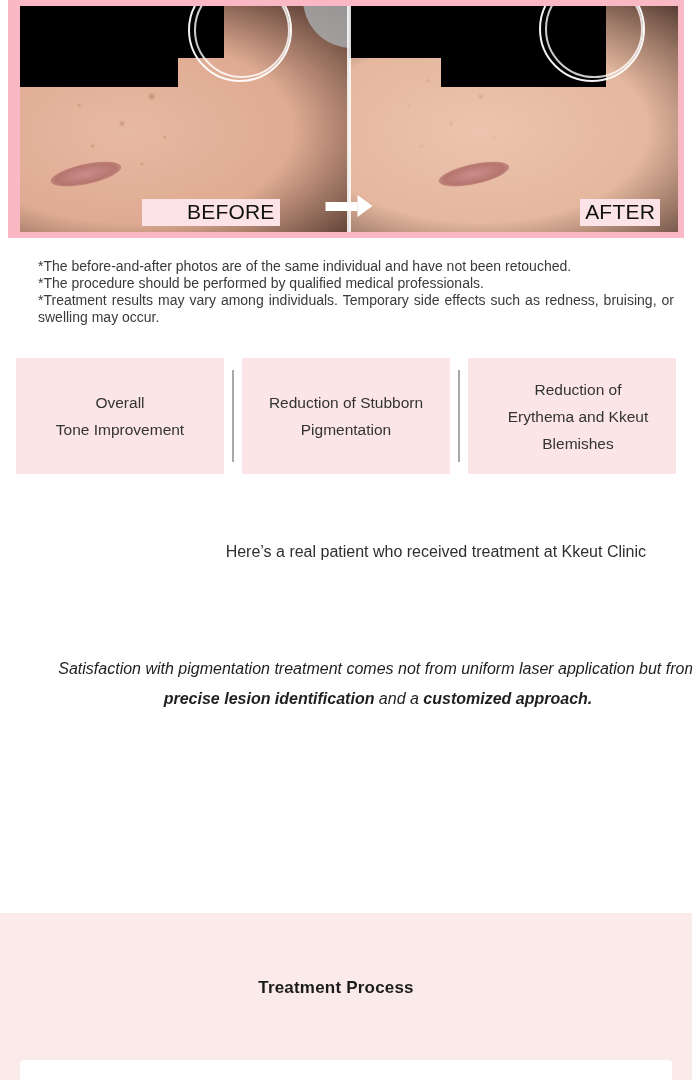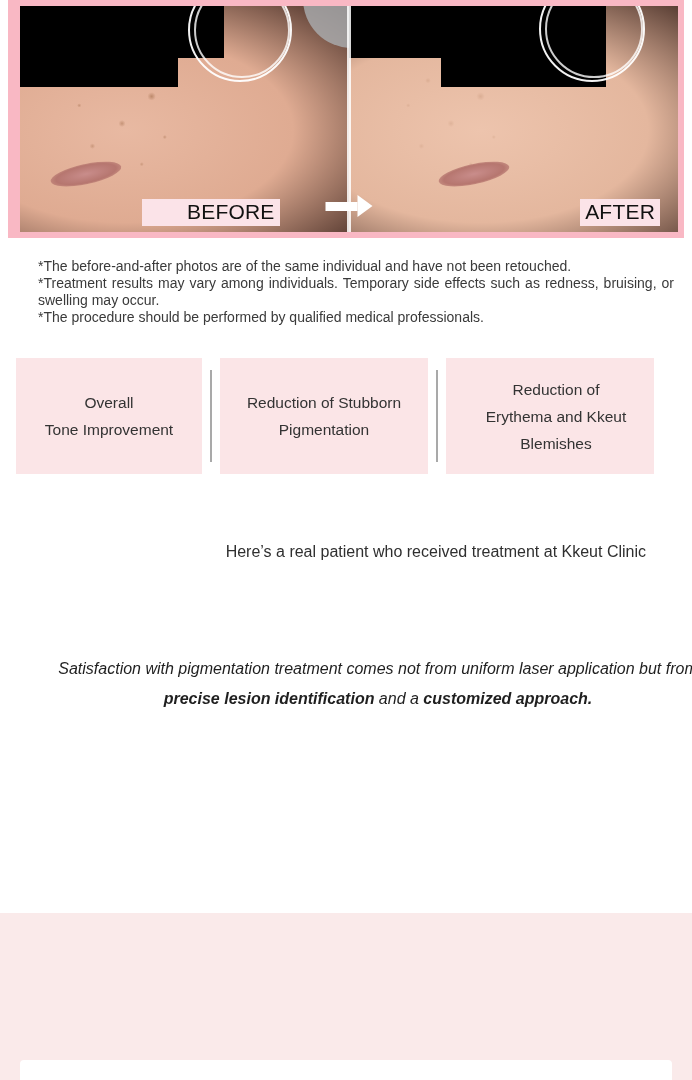--- a/index.html
+++ b/index.html
@@ -123,21 +123,21 @@
     position:absolute; left:16px; top:358px; width:660px; height:116px;
     display:flex; align-items:stretch;
   }
   .benefit-card {
     background:#fbe5e7;
     display:flex; align-items:center; justify-content:center;
     text-align:center;
     font-size:15.5px; line-height:27px; color:#333;
     padding:6px 8px;
   }
-  .benefit-card.c1 { width:186px;text-align:center; }
+  .benefit-card.c1 { width:208px;text-align:center; }
   .benefit-card.c2 { width:208px; }
   .benefit-card.c3 { width:208px;padding-left:20px; }
   .benefit-sep {
     width:18px; display:flex; align-items:center; justify-content:center;
   }
   .benefit-sep i {
     display:block; width:2px; height:92px; background:#a9a9a9;
   }
 
   
@@ -205,22 +205,22 @@
         <span class="head"></span>
       </div>
 
       <span class="ba-label before">BEFORE</span>
       <span class="ba-label after">AFTER</span>
     </div>
   </div>
 
   <div class="disclaimer">
     <p>*The before-and-after photos are of the same individual and have not been retouched.</p>
+    <p>*The procedure should be performed by qualified medical professionals.</p>
     <p>*Treatment results may vary among individuals. Temporary side effects such as redness, bruising, or swelling may occur.</p>
-    <p>*The procedure should be performed by qualified medical professionals.</p>
   </div>
 
   <div class="benefits">
     <div class="benefit-card c1">
       <span>
         <span>Overall</span><br>
         <span>Tone Improvement</span>
       </span>
     </div>
     <div class="benefit-sep">
@@ -246,16 +246,17 @@
 
   <div class="intro">
     <div>Here’s a real patient who received treatment at Kkeut Clinic</div>
   </div>
 
   <div class="emphasis">
     <span>Satisfaction with pigmentation treatment comes not from uniform laser application but from </span><b>precise lesion identification</b><span> and a </span><b>customized approach.</b>
   </div>
 
   <div class="process-section">
+    <div class="process-title">Treatment Process</div>
     <div class="process-card"></div>
   </div>
 
 </div>
 
 </body></html>

